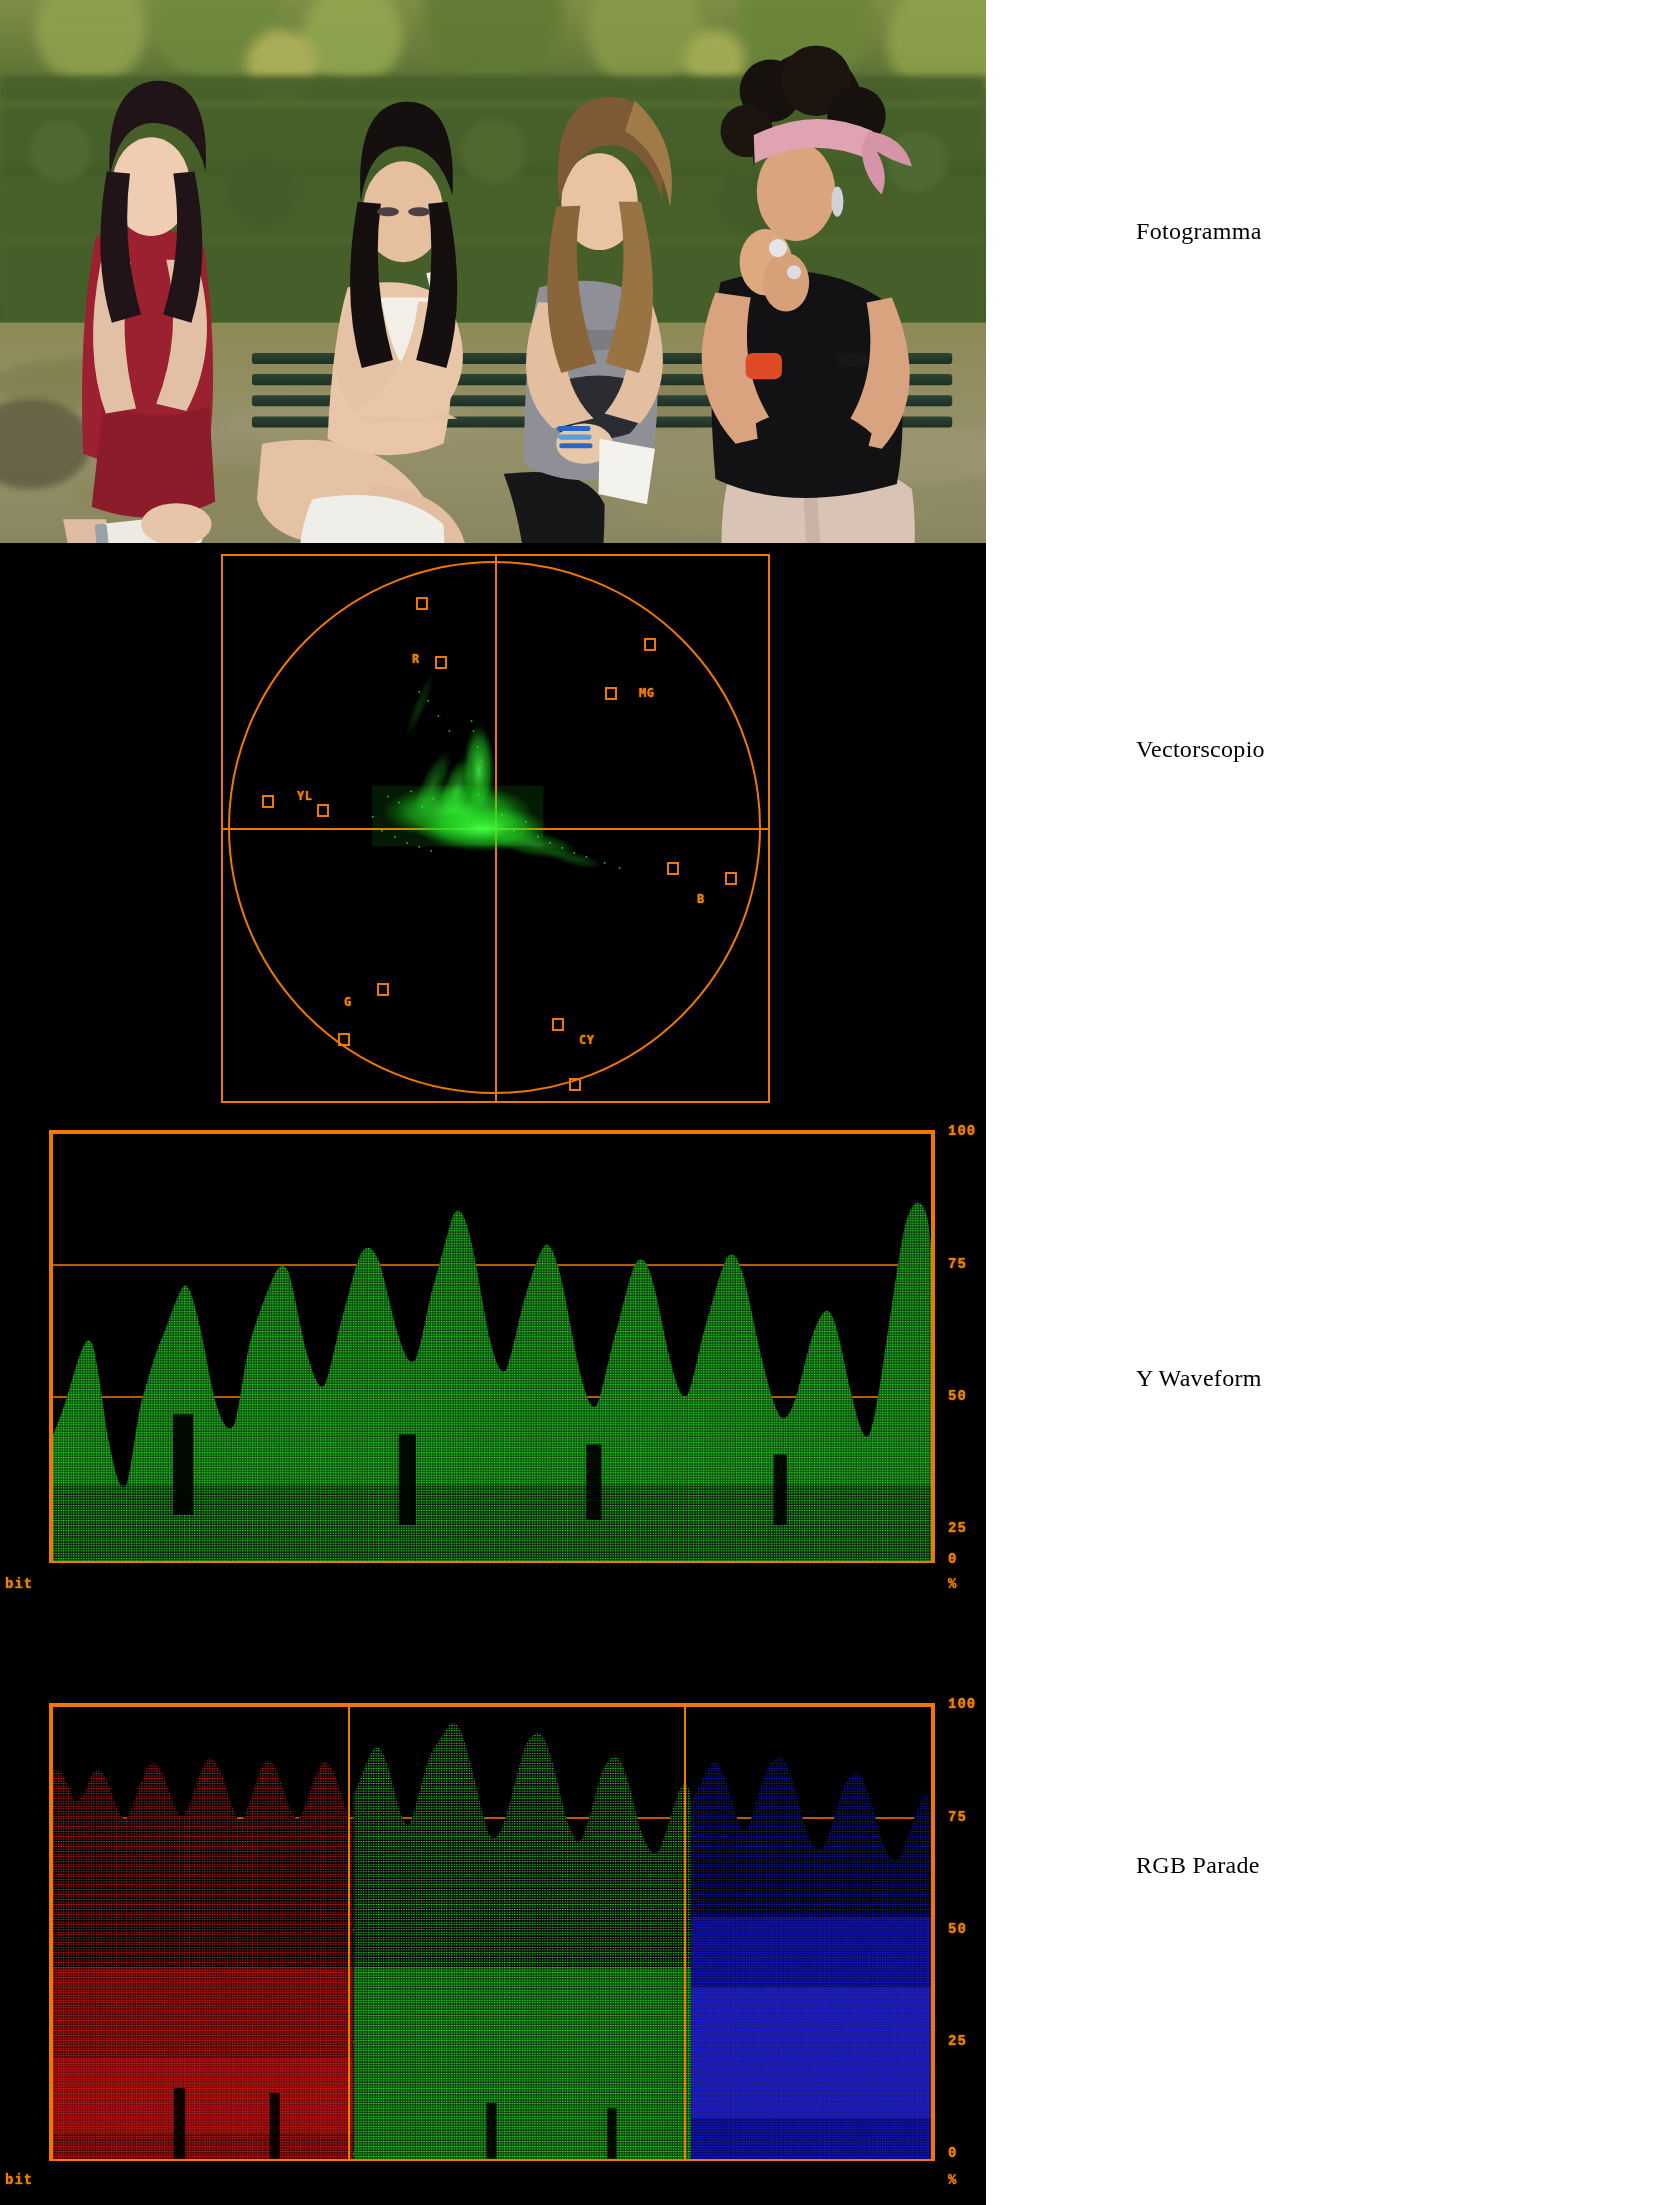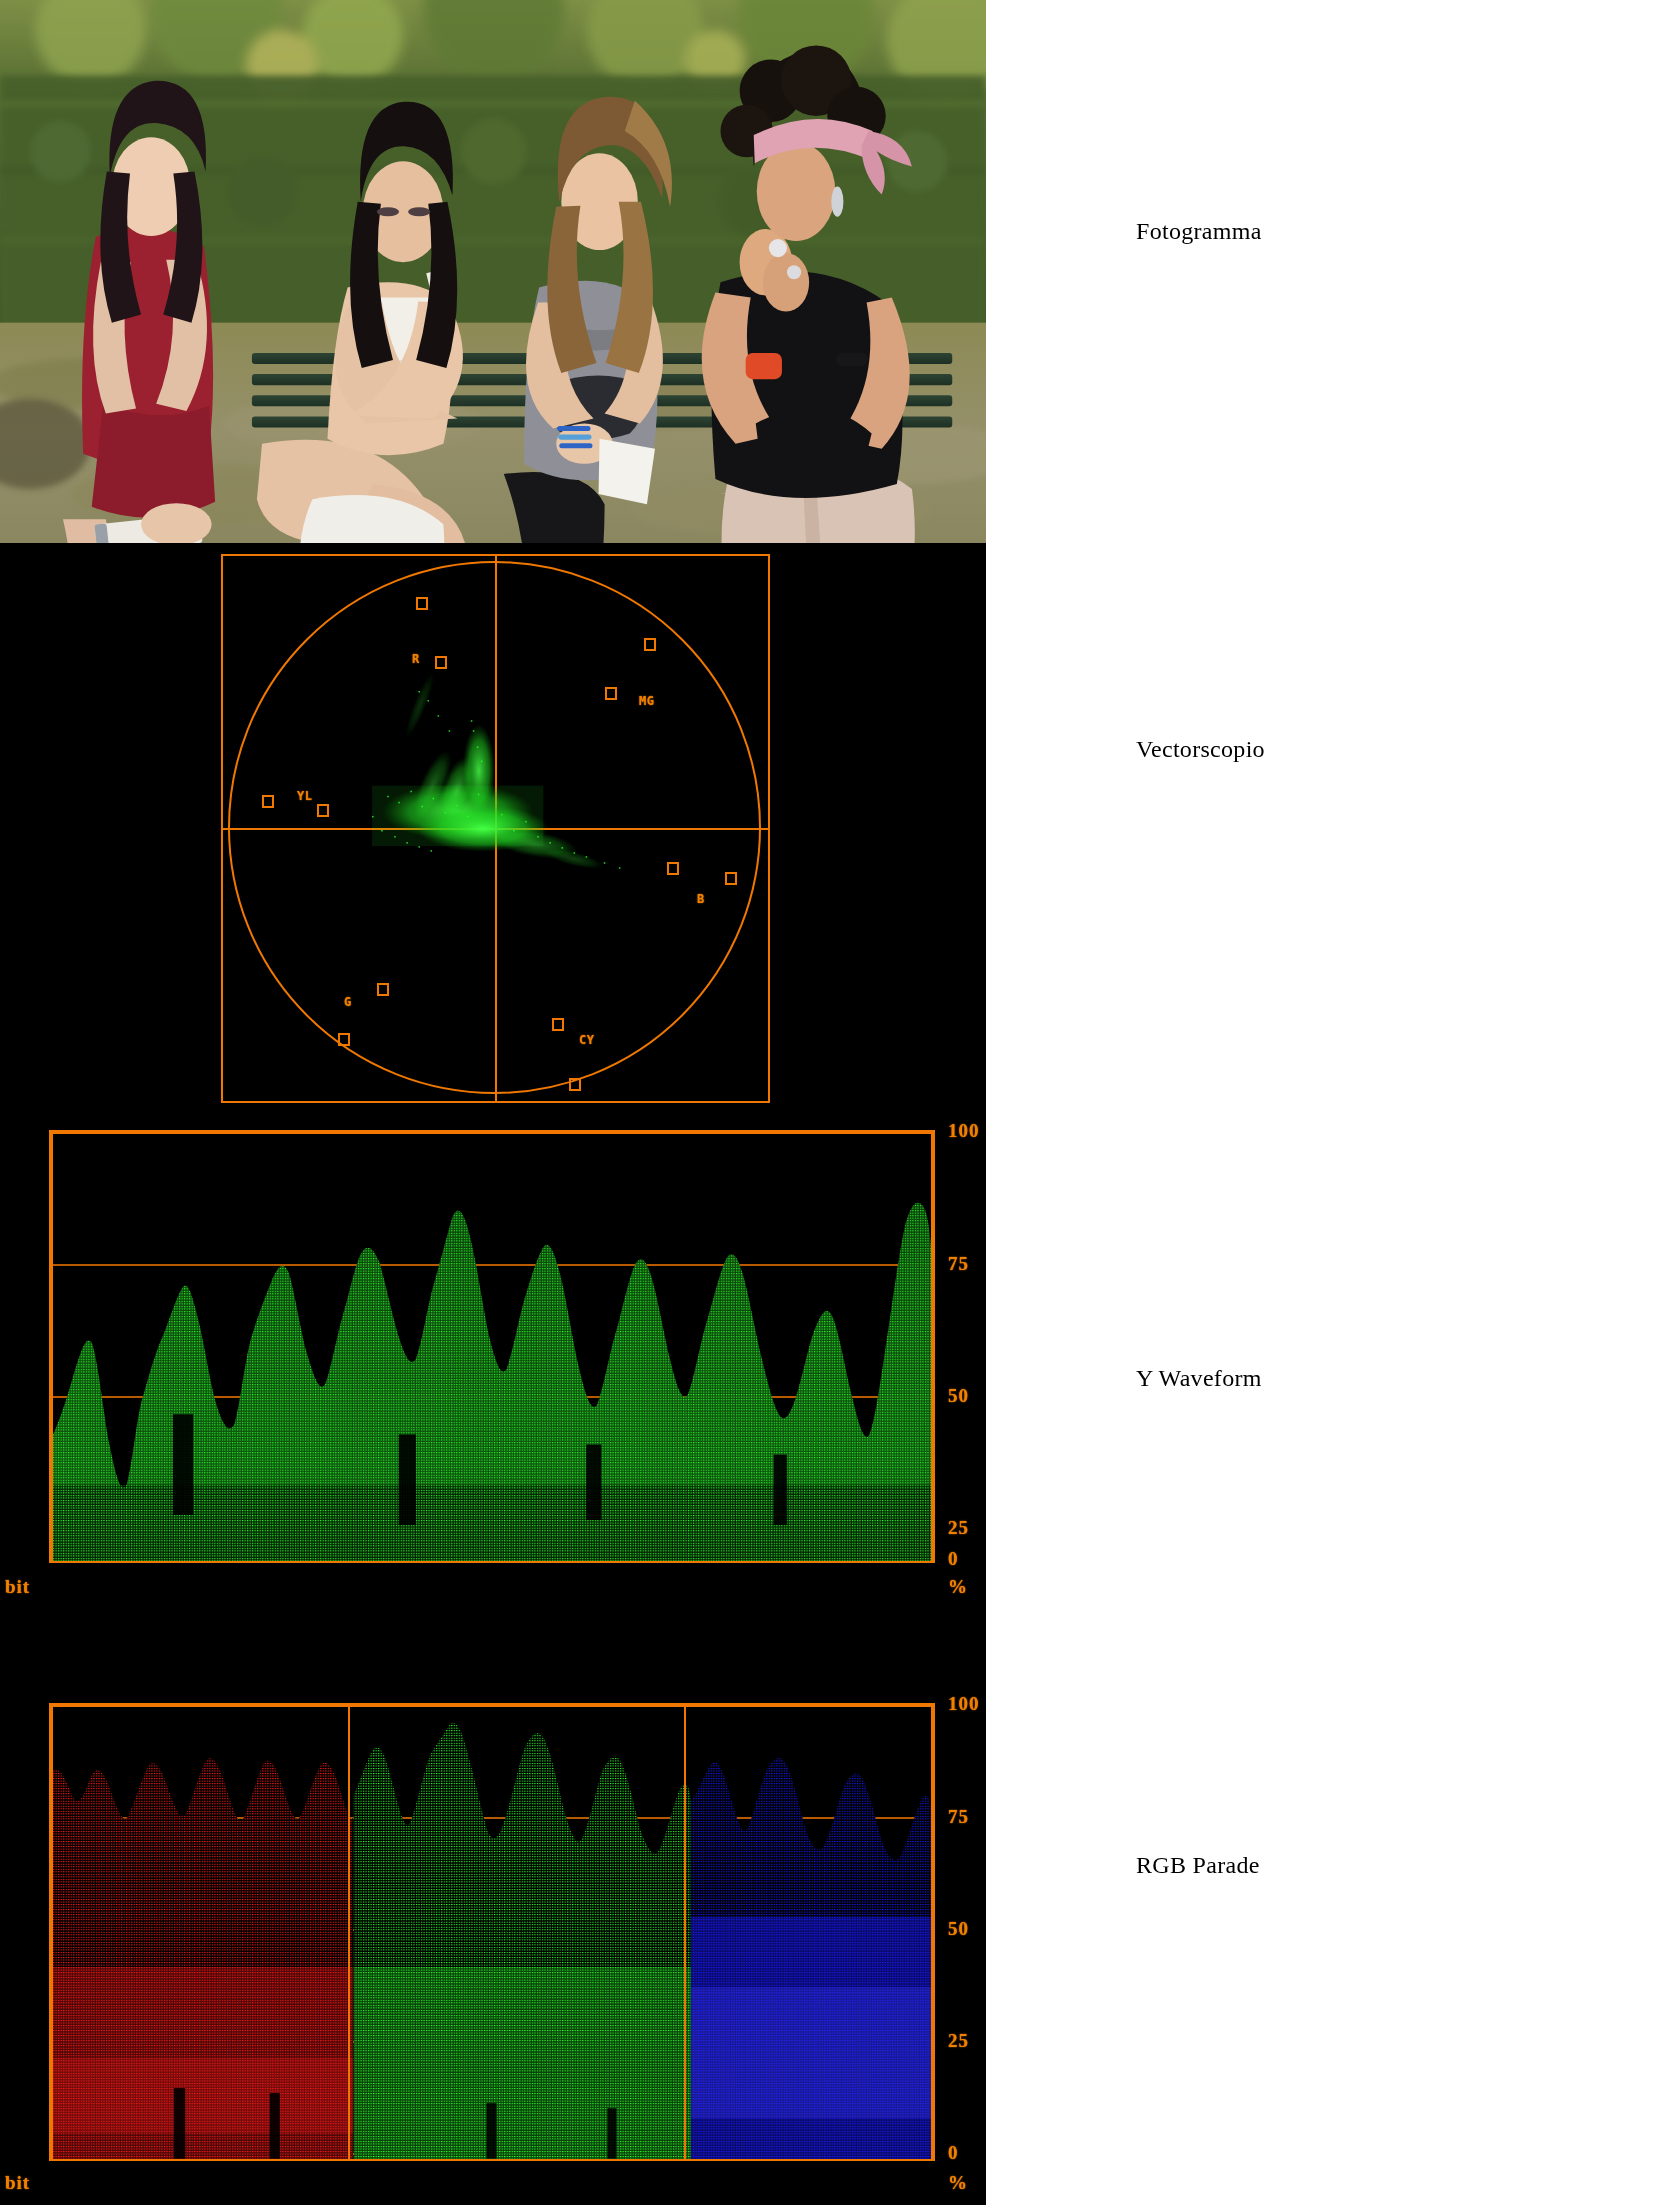--- a/index.html
+++ b/index.html
@@ -39,24 +39,24 @@
   }
   #cap-frame      { top:218px; }
   #cap-vector     { top:736px; }
   #cap-ywave      { top:1365px; }
   #cap-parade     { top:1852px; }
 
   
   .scope{ position:absolute; }
   .tick-label{
     position:absolute;
-    font-family:Liberation Serif, serif;
+    font-family:Liberation Mono, monospace;
     font-weight:bold;
     color:#f08000;
-    font-size:19px;
+    font-size:14px;
     letter-spacing:1px;
     white-space:nowrap;
     text-shadow:0 0 1.5px #f08000;
     text-align:center;
   }
 
   
   #vectorscope{ left:221px; top:554px; width:549px; height:549px; }
   #vectorscope .vbox{
     position:absolute; inset:0;
@@ -387,21 +387,21 @@
         </g>
       </g>
     </svg>
 
     <div class="target-box" style="left:195px; top:43px;"></div>
     <div class="target-box" style="left:214px; top:102px;"></div>
     <div class="target-label" style="left:191px; top:98px;">R</div>
 
     <div class="target-box" style="left:423px; top:84px;"></div>
     <div class="target-box" style="left:384px; top:133px;"></div>
-    <div class="target-label" style="left:418px; top:132px;margin-top:8px;">MG</div>
+    <div class="target-label" style="left:418px; top:132px;">MG</div>
 
     <div class="target-box" style="left:41px; top:241px;"></div>
     <div class="target-box" style="left:96px; top:250px;"></div>
     <div class="target-label" style="left:76px; top:235px;">YL</div>
 
     <div class="target-box" style="left:504px; top:318px;"></div>
     <div class="target-box" style="left:446px; top:308px;"></div>
     <div class="target-label" style="left:476px; top:338px;">B</div>
 
     <div class="target-box" style="left:117px; top:479px;"></div>

